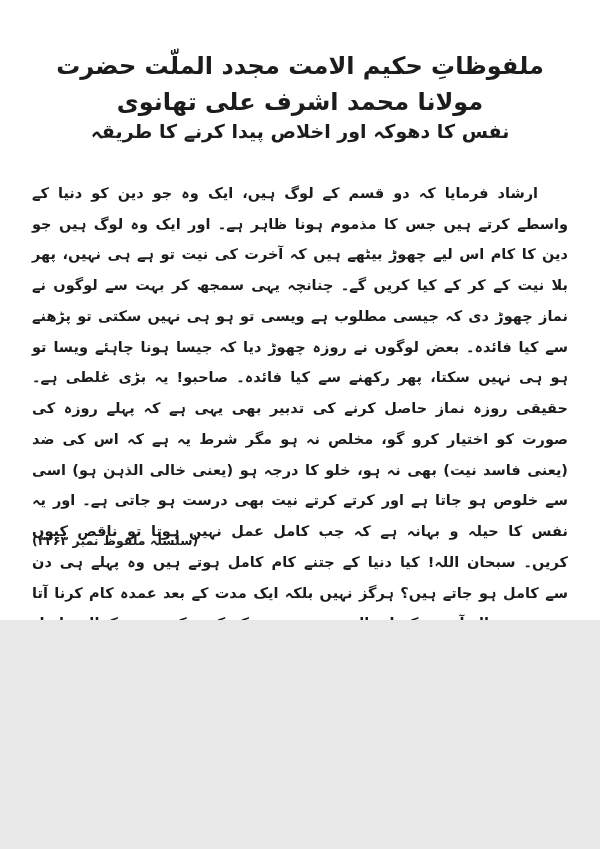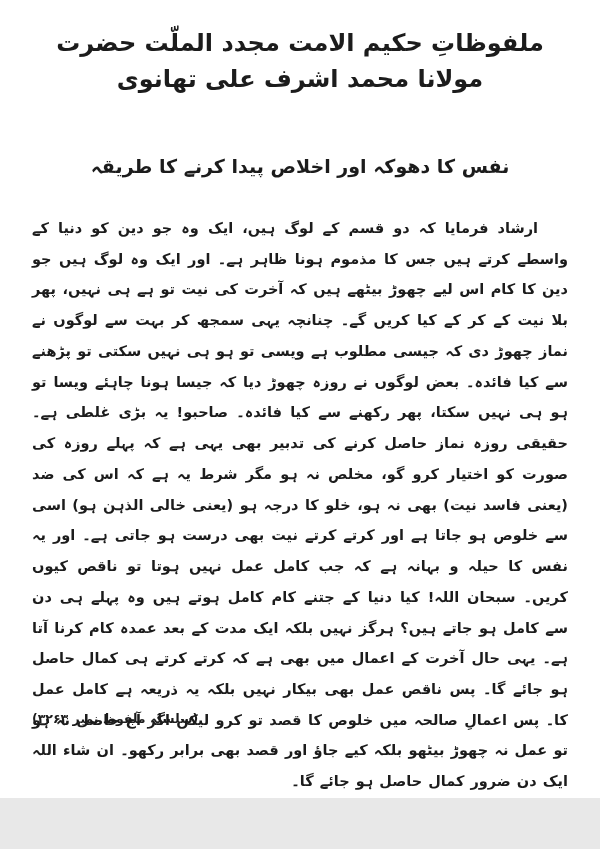--- a/index.html
+++ b/index.html
@@ -7,47 +7,46 @@
     --paper: #ffffff;
   }
   * { margin: 0; padding: 0; box-sizing: border-box; }
   html, body {
     background: #e8e8e8;
     font-family: "DejaVu Sans", sans-serif;
   }
   .page {
     position: relative;
     width: 600px;
-    height: 798px;
+    height: 620px;
     margin: 0 auto;
     background: var(--paper);
     color: var(--ink);
     direction: rtl;
-    padding: 17px 32px 30px 32px;
+    padding: 40px 32px 30px 32px;
     overflow: hidden;
   }
   .main-title {
     text-align: center;
     font-size: 24px;
     font-weight: bold;
     line-height: 1.5;
     margin-top: 8px;
     letter-spacing: -0.5px;
   }
   .honorific {
     text-align: center;
     font-size: 19px;
     font-weight: bold;
     margin-top: 20px;
   }
   .chapter-heading {
     text-align: center;
     font-size: 19px;
     font-weight: bold;
-    margin-top: 58px;
   }
   .body-text {
     margin-top: 36px;
     font-size: 14.5px;
     line-height: 2.12;
     text-align: justify;
     text-indent: 30px; 
     word-spacing: 1px;
     font-weight: bold;
   }

